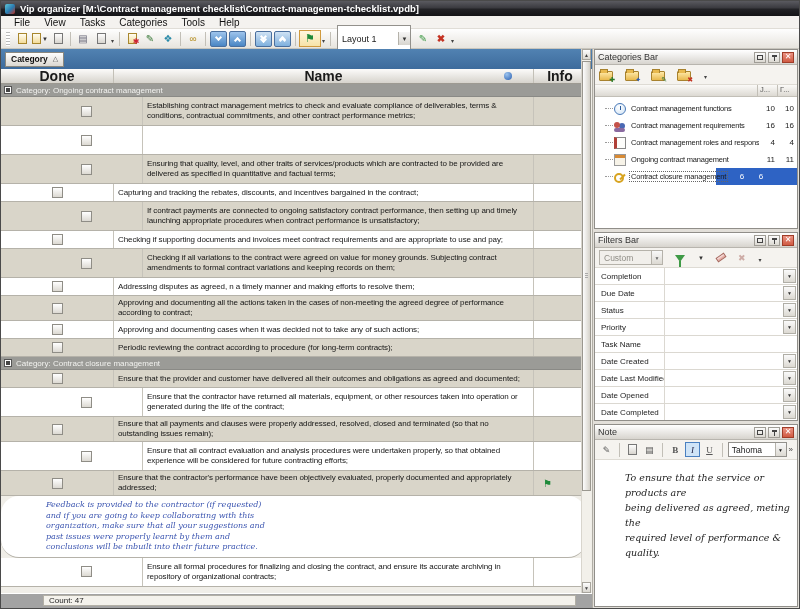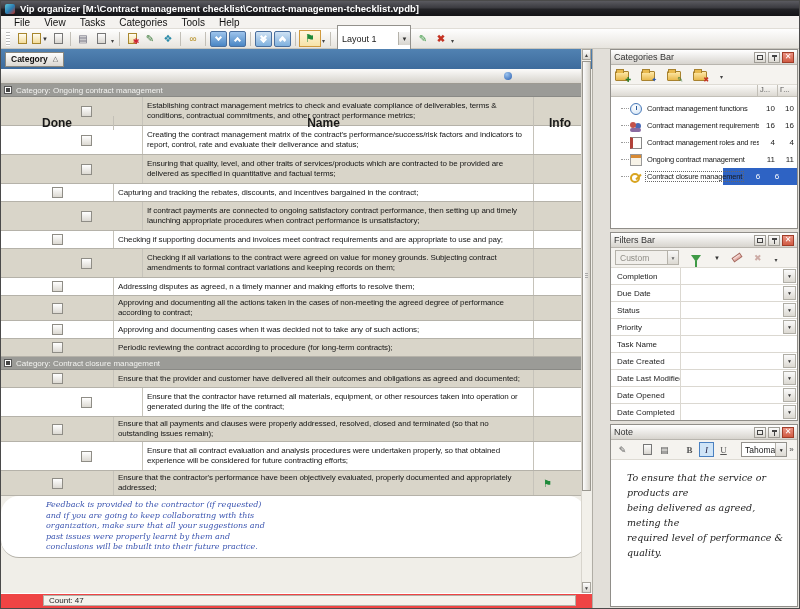--- a/index.html
+++ b/index.html
@@ -42,21 +42,21 @@
   .layoutcombo{width:74px;margin:0 3px;}
   
   .main{display:flex;height:559px;}
   .gridcol{width:597px;position:relative;display:flex;flex-direction:column;background:#f0eee8;}
   
   .groupby{height:20px;background:linear-gradient(#5182b2,#3d6b9c);display:flex;align-items:center;padding-left:4px;flex:none;}
   .groupbtn{height:15px;background:linear-gradient(#fefefe,#dbd8d1);border:1px solid #8a887f;display:flex;align-items:center;font-size:8.5px;font-weight:bold;padding:0 5px;color:#111;}
   .sorttri{font-size:7px;margin-left:5px;color:#555;font-weight:normal;}
   
   .gheader{height:15px;flex:none;background:linear-gradient(#fcfbfa,#d6d3cc);border-bottom:1px solid #9d9a92;display:flex;position:relative;width:585px;}
-  .hc{display:flex;align-items:center;justify-content:center;font-size:12px;font-weight:bold;border-right:1px solid #c3c0b7;height:100%;margin-top:47px;}
+  .hc{display:flex;align-items:center;justify-content:center;font-size:14px;font-weight:bold;border-right:1px solid #c3c0b7;height:100%;}
   .hc-done{width:113px;}
   .hc-name{width:420px;}
   .hc-info{width:52px;border-right:none;}
   .hinfodot{position:absolute;left:503px;top:3px;width:8px;height:8px;border-radius:50%;background:radial-gradient(circle at 35% 30%,#9cc4ef,#2a5fb0);}
   
   .gbody{width:585px;flex:1;overflow:hidden;background:#f0eee8;}
   .grow{display:flex;border-bottom:1px solid #b5b2a9;}
   .grow .cd{width:113px;border-right:1px solid #c6c3ba;display:flex;align-items:center;justify-content:center;flex:none;}
   .grow .cn{width:420px;border-right:1px solid #c6c3ba;display:flex;align-items:center;font-size:8px;letter-spacing:-0.1px;line-height:10px;padding:2px 4px;color:#151515;}
   .grow .ci2{width:52px;display:flex;align-items:center;flex:none;}
@@ -72,24 +72,24 @@
   .noterow{background:#fff;border-bottom:1px solid #b5b2a9;padding:4px 4px 4px 45px;border-radius:18px;}
   .noterow .ntext{font-size:8px;line-height:10.5px;color:#3b55b0;white-space:pre-line;}
   .rowflag{color:#1f8a3a;font-size:10px;margin-left:9px;}
   
   .vscroll{position:absolute;right:1px;top:0;bottom:15px;width:10px;background:#f2f0ea;border-left:1px solid #d8d5cd;}
   .varr{height:11px;background:linear-gradient(#fdfdfd,#d9d6cf);border:1px solid #a8a59d;display:flex;align-items:center;justify-content:center;font-size:5px;color:#444;}
   .varr.bottom{position:absolute;bottom:0;left:0;right:0;}
   .vthumb{position:absolute;top:12px;left:0;right:0;height:430px;background:linear-gradient(90deg,#fdfdfd,#d5d2ca);border:1px solid #9a978f;}
   .vthumb::after{content:"";position:absolute;left:2px;right:2px;top:50%;height:5px;margin-top:-3px;background:repeating-linear-gradient(#aaa 0 1px,transparent 1px 2px);}
   
-  .statusbar{height:15px;flex:none;background:#ef4444;border-top:1px solid #fff;position:relative;}
+  .statusbar{height:15px;flex:none;background:#a3a3a3;border-top:1px solid #fff;position:relative;}
   .countbox{position:absolute;left:42px;right:16px;top:1px;bottom:2px;background:#f4f2ec;border:1px solid #b3b0a6;font-size:8px;display:flex;align-items:center;padding-left:5px;color:#222;}
   
-  .side{width:207px;background:#e2dfd9;border-left:1px solid #b0ada5;display:flex;flex-direction:column;padding-left:16px;}
+  .side{width:207px;background:#e2dfd9;border-left:1px solid #b0ada5;display:flex;flex-direction:column;}
   .panel{background:#fff;border:1px solid #908e89;margin:0 1px;display:flex;flex-direction:column;overflow:hidden;}
   .panel.catp{height:180px;margin-top:0;}
   .panel.filp{height:189px;margin-top:3px;}
   .panel.notep{flex:1;margin-top:3px;margin-bottom:1px;}
   .ptitle{height:15px;flex:none;background:linear-gradient(#ffffff,#d7d4ce);border-bottom:1px solid #b8b5ae;display:flex;align-items:center;padding:0 3px;}
   .ptitle .pt{font-size:9px;color:#333;}
   .pbtns{margin-left:auto;display:flex;gap:2px;}
   .pbtn{width:12px;height:11px;border:1px solid #a09d96;background:linear-gradient(#fbfbfb,#dcd9d2);display:flex;align-items:center;justify-content:center;position:relative;}
   .pbtn.close{background:linear-gradient(#eb9383,#d05a42);border-color:#a03c28;color:#fff;font-size:8px;line-height:8px;}
   .ic-restore{width:6px;height:5px;border:1px solid #444;}
@@ -135,21 +135,21 @@
   .flabel{width:70px;flex:none;display:flex;align-items:center;padding-left:6px;border-right:1px solid #dbd8d1;white-space:nowrap;overflow:hidden;color:#222;}
   .fvalue{flex:1;}
   .fdropbtn{width:13px;flex:none;margin:1px;background:linear-gradient(#fafafa,#dcd9d2);border:1px solid #b0aea6;display:flex;align-items:center;justify-content:center;font-size:5px;color:#333;}
   
   .nbtn{min-width:15px;height:15px;display:flex;align-items:center;justify-content:center;font-size:9px;color:#555;}
   .nbtn.bb{font-weight:bold;font-family:"Liberation Serif",serif;}
   .nbtn.ii{font-style:italic;font-family:"Liberation Serif",serif;background:#cfe4f7;border:1px solid #4a80c0;color:#224;}
   .nbtn.uu{text-decoration:underline;font-family:"Liberation Serif",serif;}
   .fontcombo{width:62px;height:15px;background:#fff;border:1px solid #93918c;display:flex;align-items:center;font-size:8.5px;padding-left:3px;}
   .fontcombo .carr{width:11px;height:13px;margin-left:auto;background:linear-gradient(#f8f8f8,#dcd9d2);border-left:1px solid #b5b2aa;font-size:5px;display:flex;align-items:center;justify-content:center;}
-  .ntext-area{flex:1;background:#fff;padding:10px 6px 0 16px;}
+  .ntext-area{flex:1;background:#fff;padding:10px 6px 0 16px;margin-left:14px;}
   .ntext{font-family:"DejaVu Serif",serif;font-style:italic;font-size:9.5px;line-height:15px;color:#1c1c1c;white-space:pre-line;}
   .chev2{margin-left:auto;font-size:8px;color:#444;letter-spacing:-2px;margin-right:2px;}
 </style>
 </head>
 <body>
 
 <div class="titlebar">
   <span class="appicon"></span>
   <span class="titletext">Vip organizer [M:\Contract management checklist\Contract-managemen-tchecklist.vpdb]</span>
 </div>
@@ -262,21 +262,20 @@
         <span class="cd">
             <span class="cbx"></span>
           </span>
         <span class="cn">Establishing contract management metrics to check and evaluate compliance of deliverables, terms &amp; conditions, contractual commitments, and other contract performance metrics;</span>
         <span class="ci2"></span>
       </div>
       <div class="grow white l2">
         <span class="cd">
             <span class="cbx"></span>
           </span>
-        <span class="cn">Creating the contract management matrix of the contract's performance/success/risk factors and indicators to report, control, rate and evaluate their deliverance and status;</span>
         <span class="ci2"></span>
       </div>
       <div class="grow beige l2">
         <span class="cd">
             <span class="cbx"></span>
           </span>
         <span class="cn">Ensuring that quality, level, and other traits of services/products which are contracted to be provided are delivered as specified in quantitative and factual terms;</span>
         <span class="ci2"></span>
       </div>
       <div class="grow white l1">
@@ -380,20 +379,27 @@
       </div>
 
       <div class="noterow">
         <div class="ntext">Feedback is provided to the contractor (if requested)
 and if you are going to keep collaborating with this
 organization, make sure that all your suggestions and
 past issues were properly learnt by them and
 conclusions will be inbuilt into their future practice.</div>
       </div>
 
+      <div class="grow white l2">
+        <span class="cd">
+            <span class="cbx"></span>
+          </span>
+        <span class="cn">Ensure all formal procedures for finalizing and closing the contract, and ensure its accurate archiving in repository of organizational contracts;</span>
+        <span class="ci2"></span>
+      </div>
 
     </div>
 
     <div class="vscroll">
       <div class="varr">▲</div>
       <div class="vthumb"></div>
       <div class="varr bottom">▼</div>
     </div>
 
     <div class="statusbar">

